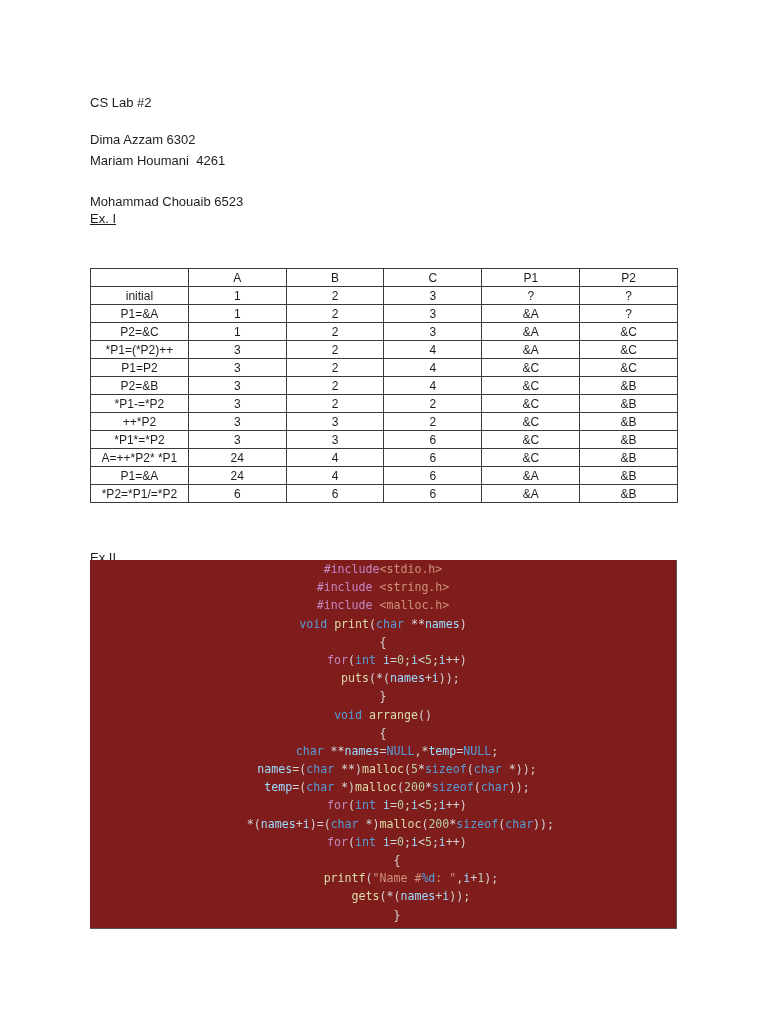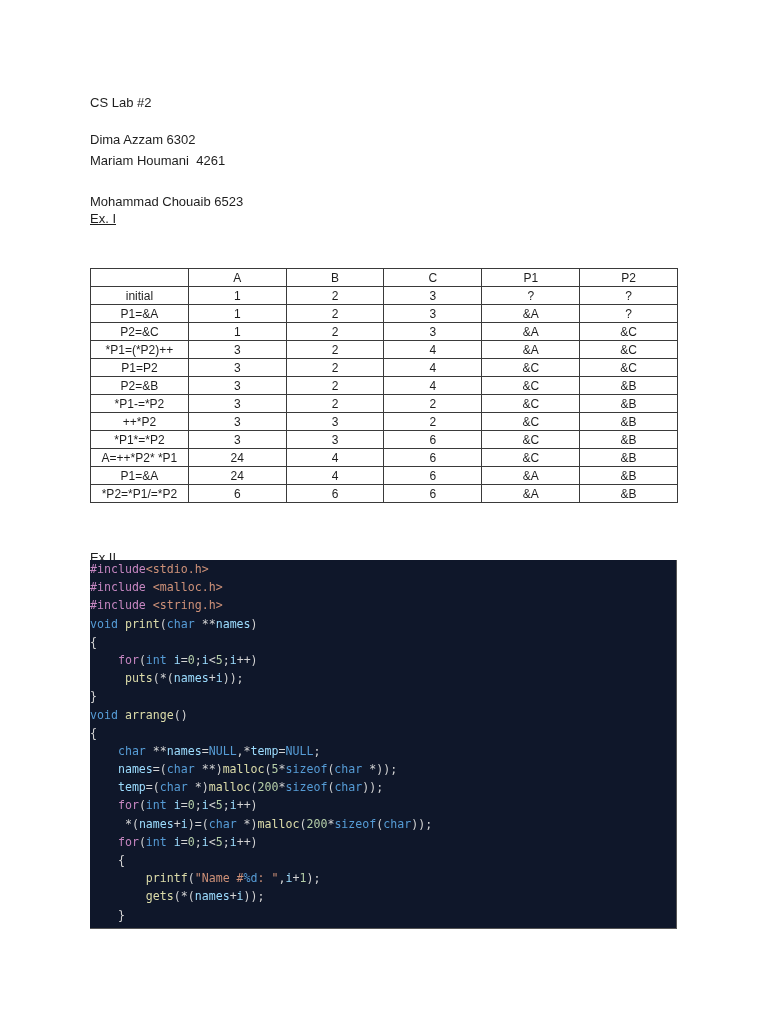--- a/index.html
+++ b/index.html
@@ -50,25 +50,26 @@
       line-height: 16px;
       white-space: nowrap;
     }
 
     .code {
       position: absolute;
       left: 90px;
       top: 560px;
       width: 587px;
       height: 369px;
-      background: #0f172a;
+      background: #7f1d1d;
       border-right: 1px solid #555;
       border-bottom: 1px solid #555;
       box-sizing: border-box;
       overflow: hidden;
+      text-align: center;
     }
     .code-line {
       font-family: "DejaVu Sans Mono", "Liberation Mono", monospace;
       font-size: 11.6px;
       height: 18.2px;
       line-height: 18.2px;
       white-space: pre;
       color: #d4d4d4;
       padding-left: 0px;
     }
@@ -201,22 +202,22 @@
           <td>&amp;A</td>
           <td>&amp;B</td>
         </tr>
       </tbody>
   </table>
 
   <div class="line u" style="top:534px;margin-top:16px;">Ex.II</div>
 
   <div class="code" id="code-block">
       <div class="code-line"><span class="kw-pre">#include</span><span class="kw-str">&lt;stdio.h&gt;</span></div>
+      <div class="code-line"><span class="kw-pre">#include</span><span class="kw-op"> </span><span class="kw-str">&lt;string.h&gt;</span></div>
       <div class="code-line"><span class="kw-pre">#include</span><span class="kw-op"> </span><span class="kw-str">&lt;malloc.h&gt;</span></div>
-      <div class="code-line"><span class="kw-pre">#include</span><span class="kw-op"> </span><span class="kw-str">&lt;string.h&gt;</span></div>
       <div class="code-line"><span class="kw-type">void</span><span class="kw-op"> </span><span class="kw-fn">print</span><span class="kw-op">(</span><span class="kw-type">char</span><span class="kw-op"> **</span><span class="kw-id">names</span><span class="kw-op">)</span></div>
       <div class="code-line"><span class="kw-op">{</span></div>
       <div class="code-line"><span class="kw-op">    </span><span class="kw-ctrl">for</span><span class="kw-op">(</span><span class="kw-type">int</span><span class="kw-op"> </span><span class="kw-id">i</span><span class="kw-op">=</span><span class="kw-num">0</span><span class="kw-op">;</span><span class="kw-id">i</span><span class="kw-op">&lt;</span><span class="kw-num">5</span><span class="kw-op">;</span><span class="kw-id">i</span><span class="kw-op">++)</span></div>
       <div class="code-line"><span class="kw-op">     </span><span class="kw-fn">puts</span><span class="kw-op">(*(</span><span class="kw-id">names</span><span class="kw-op">+</span><span class="kw-id">i</span><span class="kw-op">));</span></div>
       <div class="code-line"><span class="kw-op">}</span></div>
       <div class="code-line"><span class="kw-type">void</span><span class="kw-op"> </span><span class="kw-fn">arrange</span><span class="kw-op">()</span></div>
       <div class="code-line"><span class="kw-op">{</span></div>
       <div class="code-line"><span class="kw-op">    </span><span class="kw-type">char</span><span class="kw-op"> **</span><span class="kw-id">names</span><span class="kw-op">=</span><span class="kw-type">NULL</span><span class="kw-op">,*</span><span class="kw-id">temp</span><span class="kw-op">=</span><span class="kw-type">NULL</span><span class="kw-op">;</span></div>
       <div class="code-line"><span class="kw-op">    </span><span class="kw-id">names</span><span class="kw-op">=(</span><span class="kw-type">char</span><span class="kw-op"> **)</span><span class="kw-fn">malloc</span><span class="kw-op">(</span><span class="kw-num">5</span><span class="kw-op">*</span><span class="kw-type">sizeof</span><span class="kw-op">(</span><span class="kw-type">char</span><span class="kw-op"> *));</span></div>
       <div class="code-line"><span class="kw-op">    </span><span class="kw-id">temp</span><span class="kw-op">=(</span><span class="kw-type">char</span><span class="kw-op"> *)</span><span class="kw-fn">malloc</span><span class="kw-op">(</span><span class="kw-num">200</span><span class="kw-op">*</span><span class="kw-type">sizeof</span><span class="kw-op">(</span><span class="kw-type">char</span><span class="kw-op">));</span></div>

